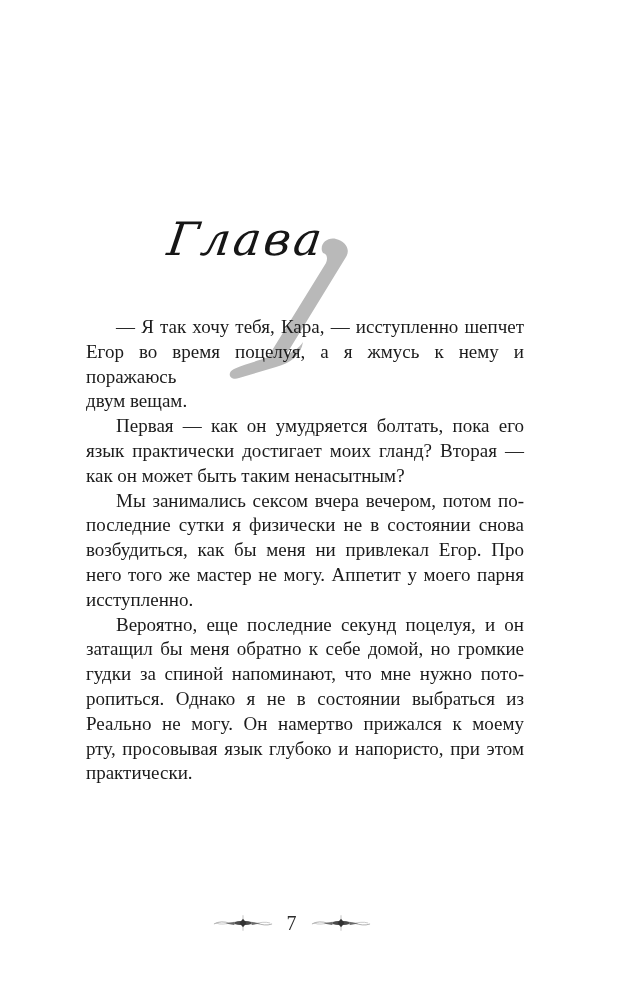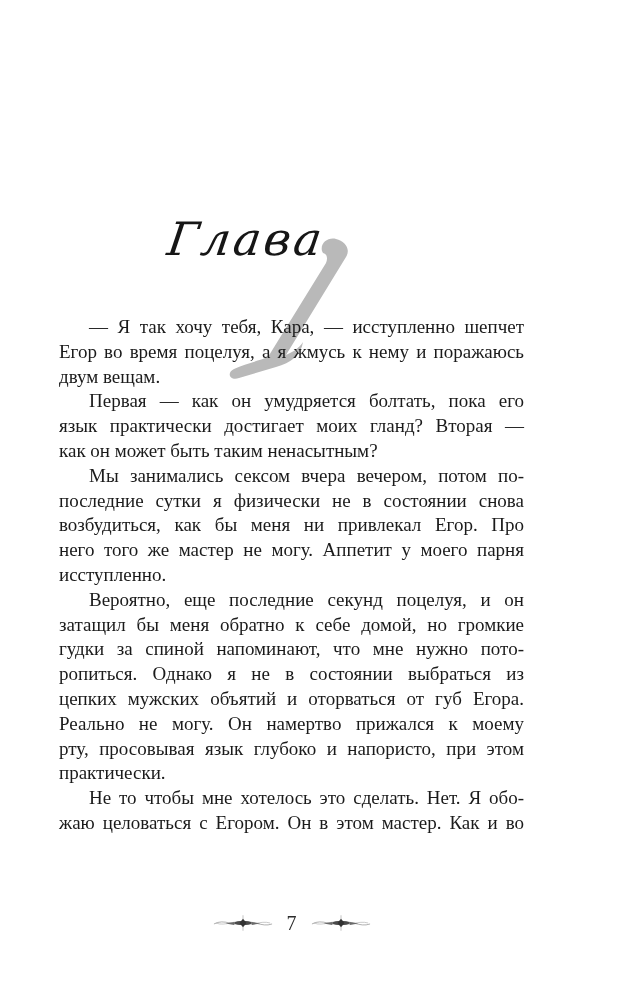--- a/index.html
+++ b/index.html
@@ -47,20 +47,21 @@
     width: 465px;
     z-index: 2;
     font-size: 19px;
     line-height: 24.8px;
     color: #1b1b1b;
   }
   .para { margin: 0; padding: 0; }
   .line {
     text-align: justify;
     text-align-last: justify;
+    margin-left: 27px;
   }
   .line.endp { text-align-last: left; }
   .line.indent { text-indent: 30px; }
   
   .footer {
     position: absolute;
     left: 59px;
     top: 908px;
     width: 465px;
     height: 30px;
@@ -119,30 +120,25 @@
       <div class="line">возбудиться, как бы меня ни привлекал Егор. Про</div>
       <div class="line">него того же мастер не могу. Аппетит у моего парня</div>
       <div class="line endp">исступленно.</div>
     </div>
 
     <div class="para">
       <div class="line indent">Вероятно, еще последние секунд поцелуя, и он</div>
       <div class="line">затащил бы меня обратно к себе домой, но громкие</div>
       <div class="line">гудки за спиной напоминают, что мне нужно пото-</div>
       <div class="line">ропиться. Однако я не в состоянии выбраться из</div>
-      <div class="line">цепких мужских объятий и оторваться от губ Егора.</div>
       <div class="line">Реально не могу. Он намертво прижался к моему</div>
       <div class="line">рту, просовывая язык глубоко и напористо, при этом</div>
       <div class="line endp">практически.</div>
     </div>
 
-    <div class="para">
-      <div class="line indent">Не то чтобы мне хотелось это сделать. Нет. Я обо-</div>
-      <div class="line">жаю целоваться с Егором. Он в этом мастер. Как и во</div>
-    </div>
 
   </div>
 
   <div class="footer">
     <svg class="flourish" viewBox="0 0 64 18" aria-hidden="true">
       <path d="M2,10 C13,4 22,13 32,9 C42,5 51,14 62,10" fill="none" stroke="#8a8a8a" stroke-width="0.7"></path>
       <path d="M4,9 C14,13 24,5 32,9 C40,13 50,6 60,9" fill="none" stroke="#a5a5a5" stroke-width="0.6"></path>
       <path d="M32,1 L32,17" stroke="#9a9a9a" stroke-width="0.6"></path>
       <path d="M22,9 C27,6 37,6 42,9 C37,12 27,12 22,9 Z" fill="#4a4a4a"></path>
       <path d="M32,4.5 L35.5,9 L32,13.5 L28.5,9 Z" fill="#333333"></path>

